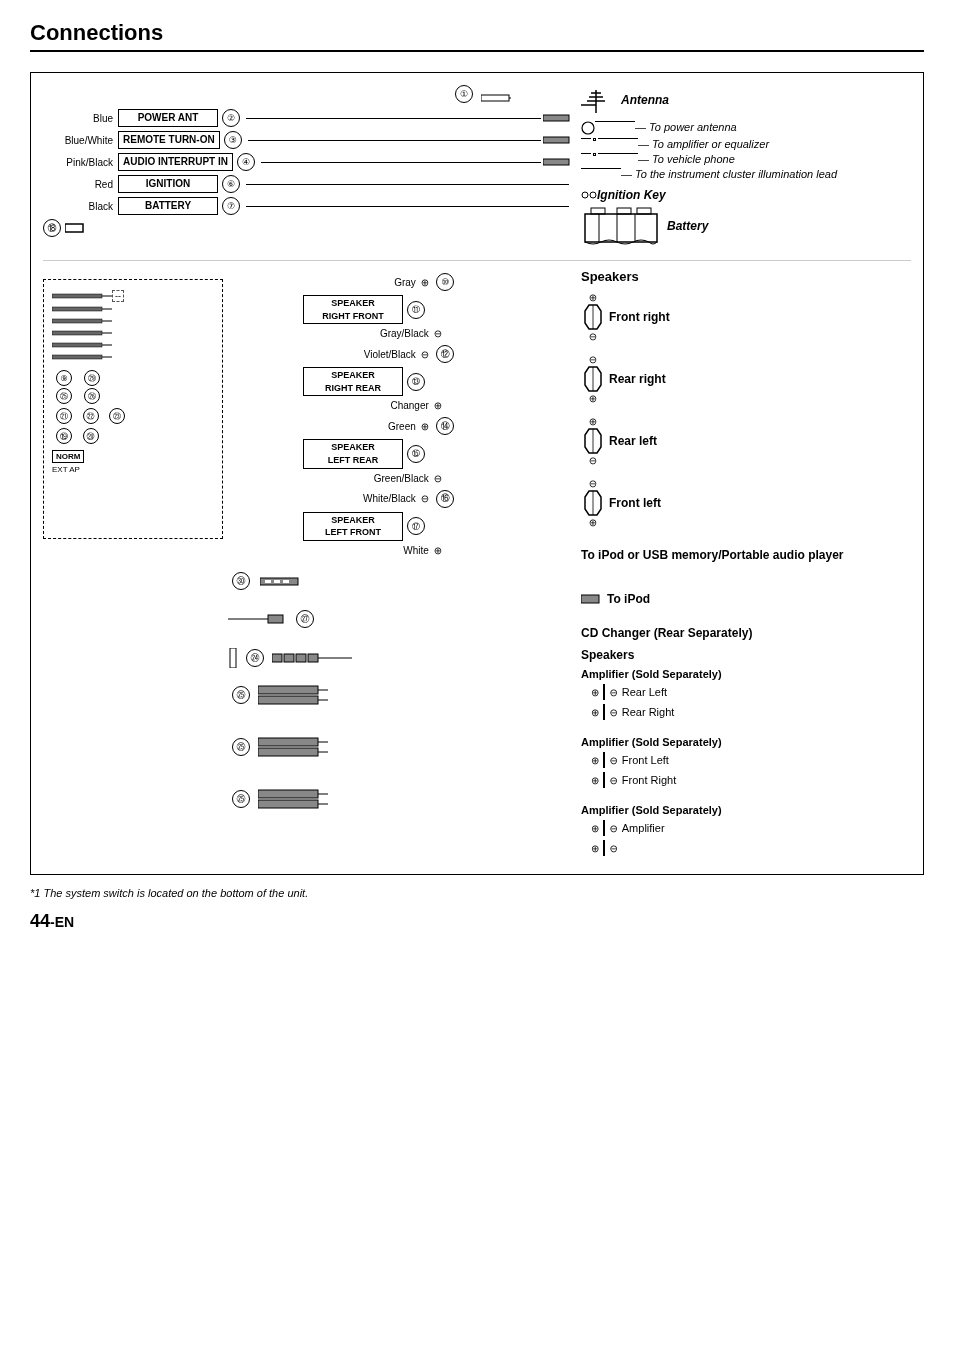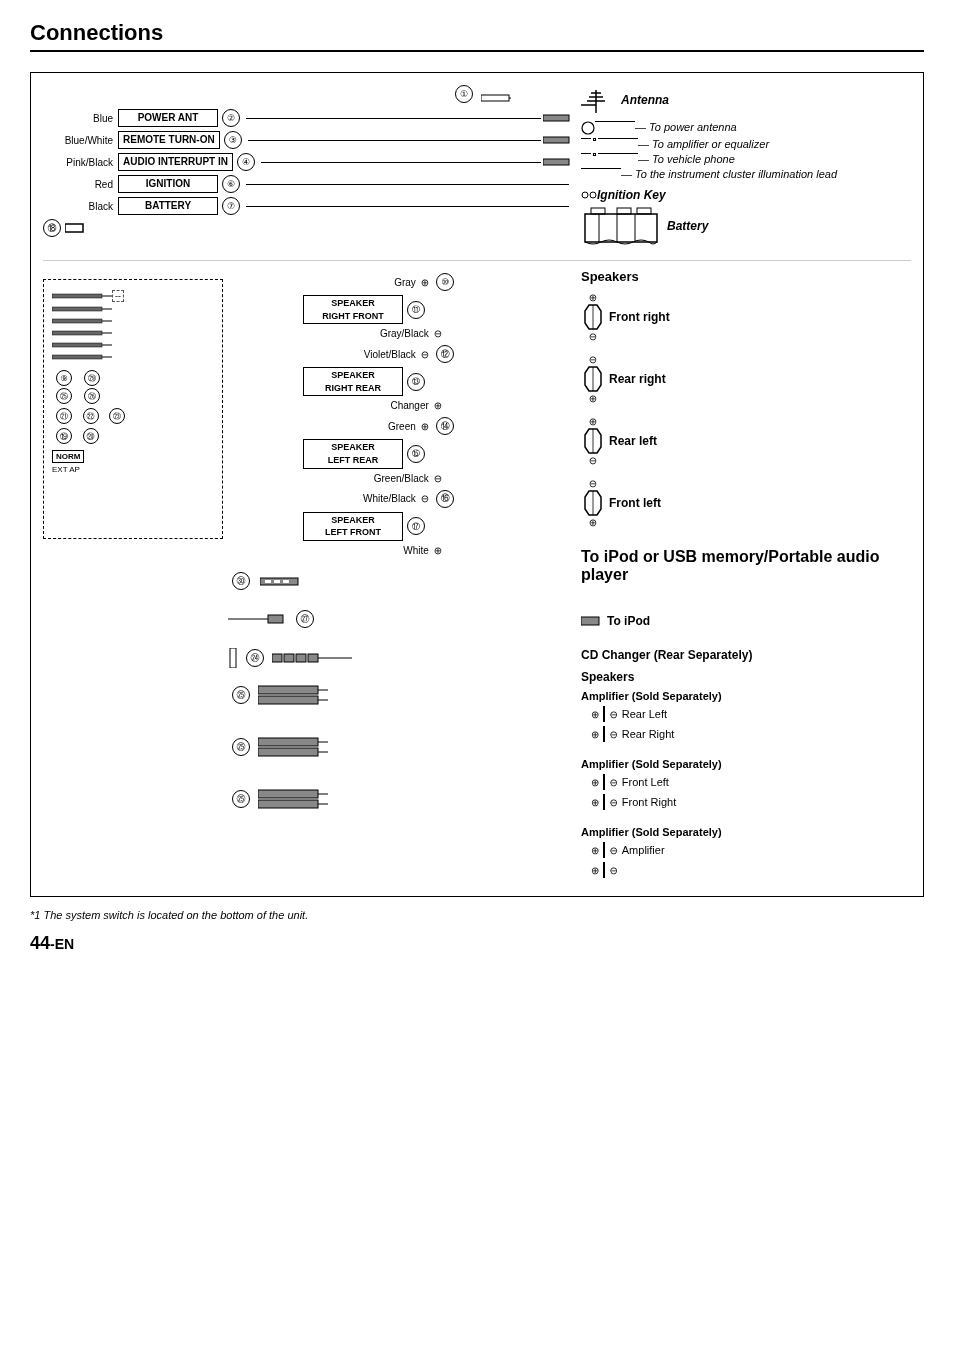--- a/index.html
+++ b/index.html
@@ -467,21 +467,21 @@
           <span style="font-size:10px;">⊖</span>
           <svg width="24" height="28" viewBox="0 0 24 28">
             <polygon points="8,2 16,2 20,8 20,20 16,26 8,26 4,20 4,8" fill="none" stroke="#000" stroke-width="1.5"></polygon>
             <line x1="12" y1="2" x2="12" y2="26" stroke="#000" stroke-width="0.8"></line>
           </svg>
           <span style="font-size:10px;">⊕</span>
         </div>
         <span style="font-weight:bold; font-size:12px;">Front left</span>
       </div>
 
-      <div style="margin-top:20px; font-size:16px; font-weight:bold;">To iPod or USB memory/Portable audio player</div>
+      <div style="margin-top:20px; font-size:12px; font-weight:bold;">To iPod or USB memory/Portable audio player</div>
 
       <div style="margin-top:30px; font-size:12px; font-weight:bold; display:flex; align-items:center; gap:6px;">
         <svg width="20" height="14" viewBox="0 0 20 14">
             <rect x="0" y="3" width="18" height="8" fill="#888" stroke="#000" stroke-width="1"></rect>
           </svg>
         <span>To iPod</span>
       </div>
 
       <div style="margin-top:20px;">
         <span style="font-weight:bold; font-size:12px;">CD Changer (Rear Separately)</span>

